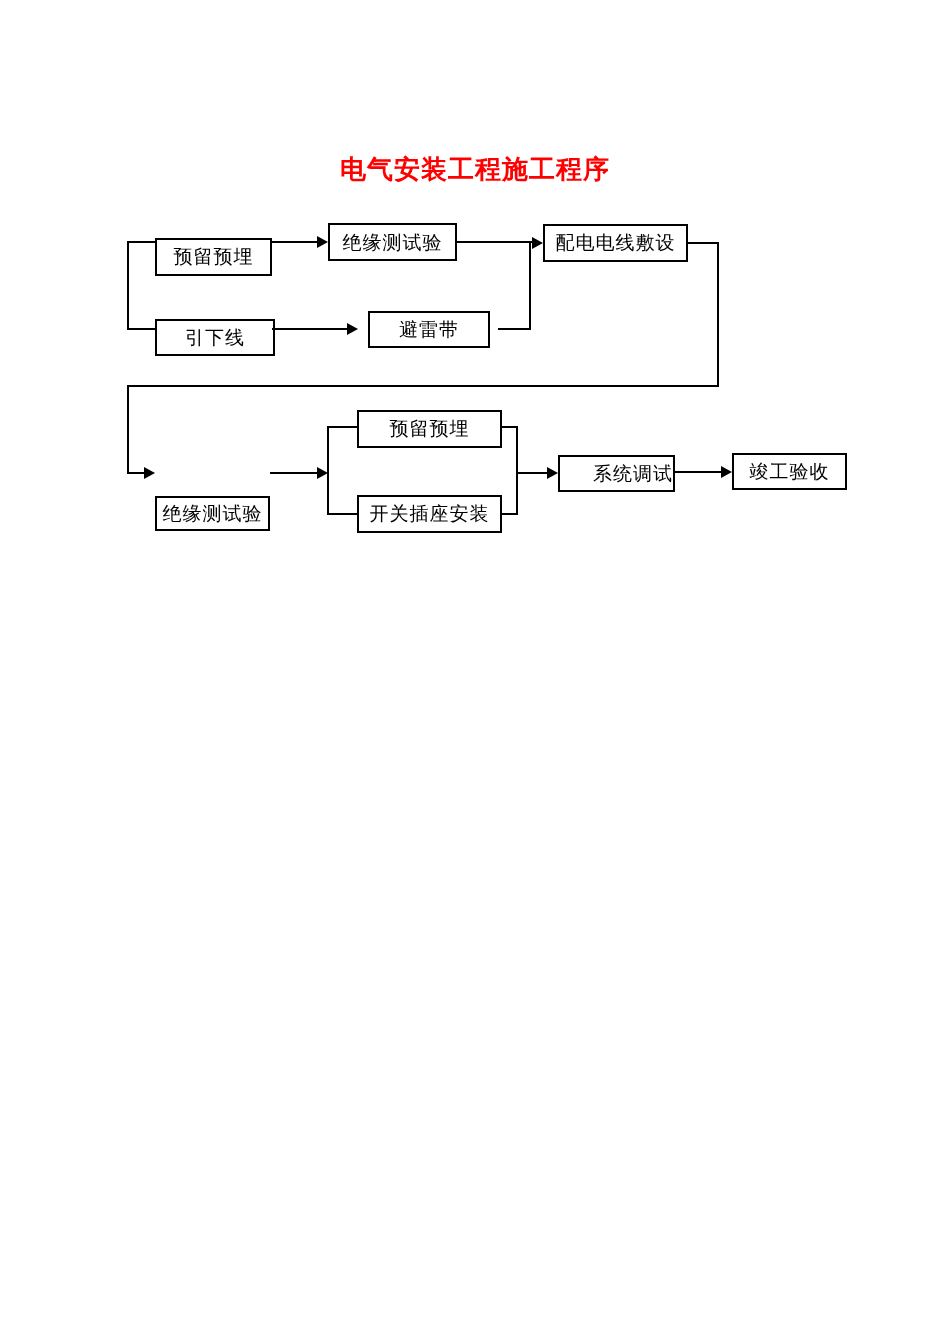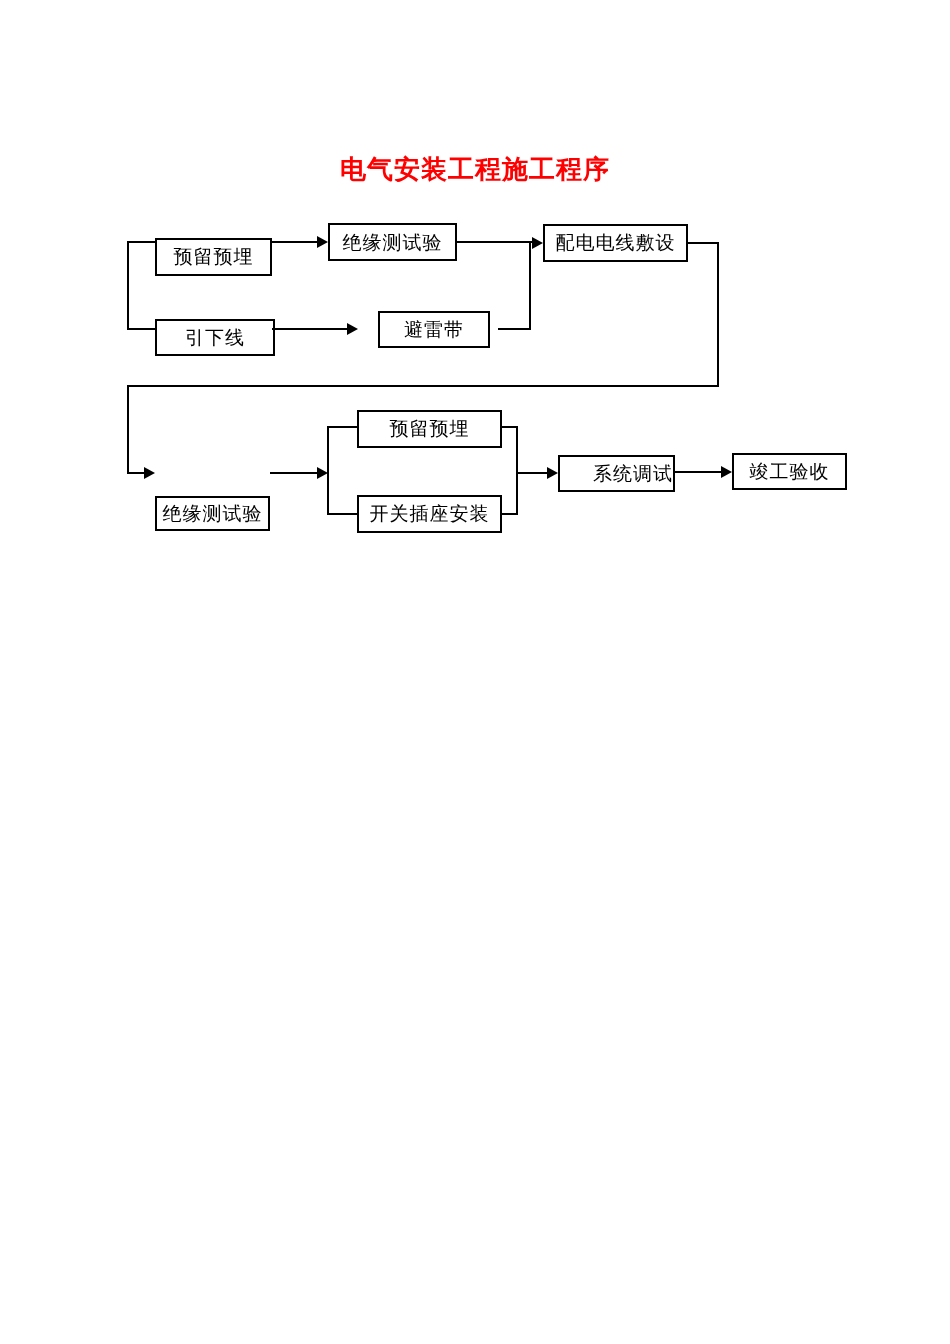--- a/index.html
+++ b/index.html
@@ -38,21 +38,21 @@
     color: #000000;
     letter-spacing: 1px;
     overflow: visible;
   }
   
   .n-yuliu    { left:155px; top:238px; width:117px; height:38px; }
   .n-biaozhu  { left:328px; top:223px; width:129px; height:38px; align-items:flex-start; }
   .n-biaozhu .wrap { display:block; width:100px; margin:0 auto; text-align:center; line-height:27px; padding-top:4px; }
   .n-peidian  { left:543px; top:224px; width:145px; height:38px; }
   .n-yinxia   { left:155px; top:319px; width:120px; height:37px;text-align:right; }
-  .n-bilei    { left:378px; top:311px; width:112px; height:37px; }
+  .n-bilei    { left:368px; top:311px; width:122px; height:37px; }
   .n-jueyuan  { left:155px; top:456px; width:115px; height:35px;margin-top:40px; }
   .n-dengju   { left:357px; top:410px; width:145px; height:38px; }
   .n-kaiguan  { left:357px; top:495px; width:145px; height:38px;font-family:Liberation Mono, monospace; }
   .n-xitong   { left:558px; top:455px; width:117px; height:37px;justify-content:flex-end; }
   .n-jungong  { left:732px; top:453px; width:115px; height:37px; }
 
   .line {
     position: absolute;
     background: #000000;
   }

